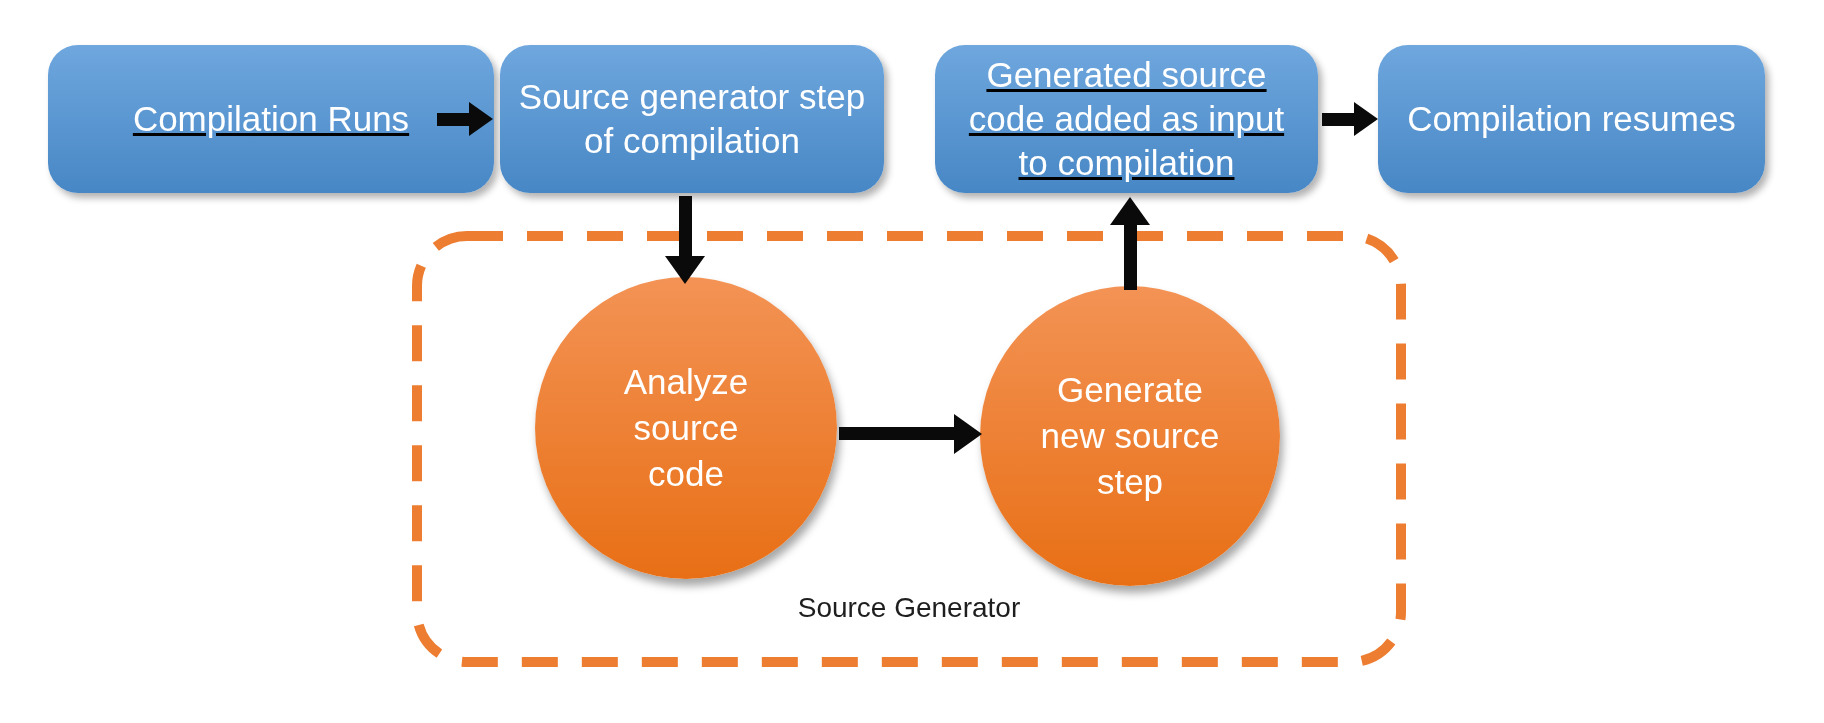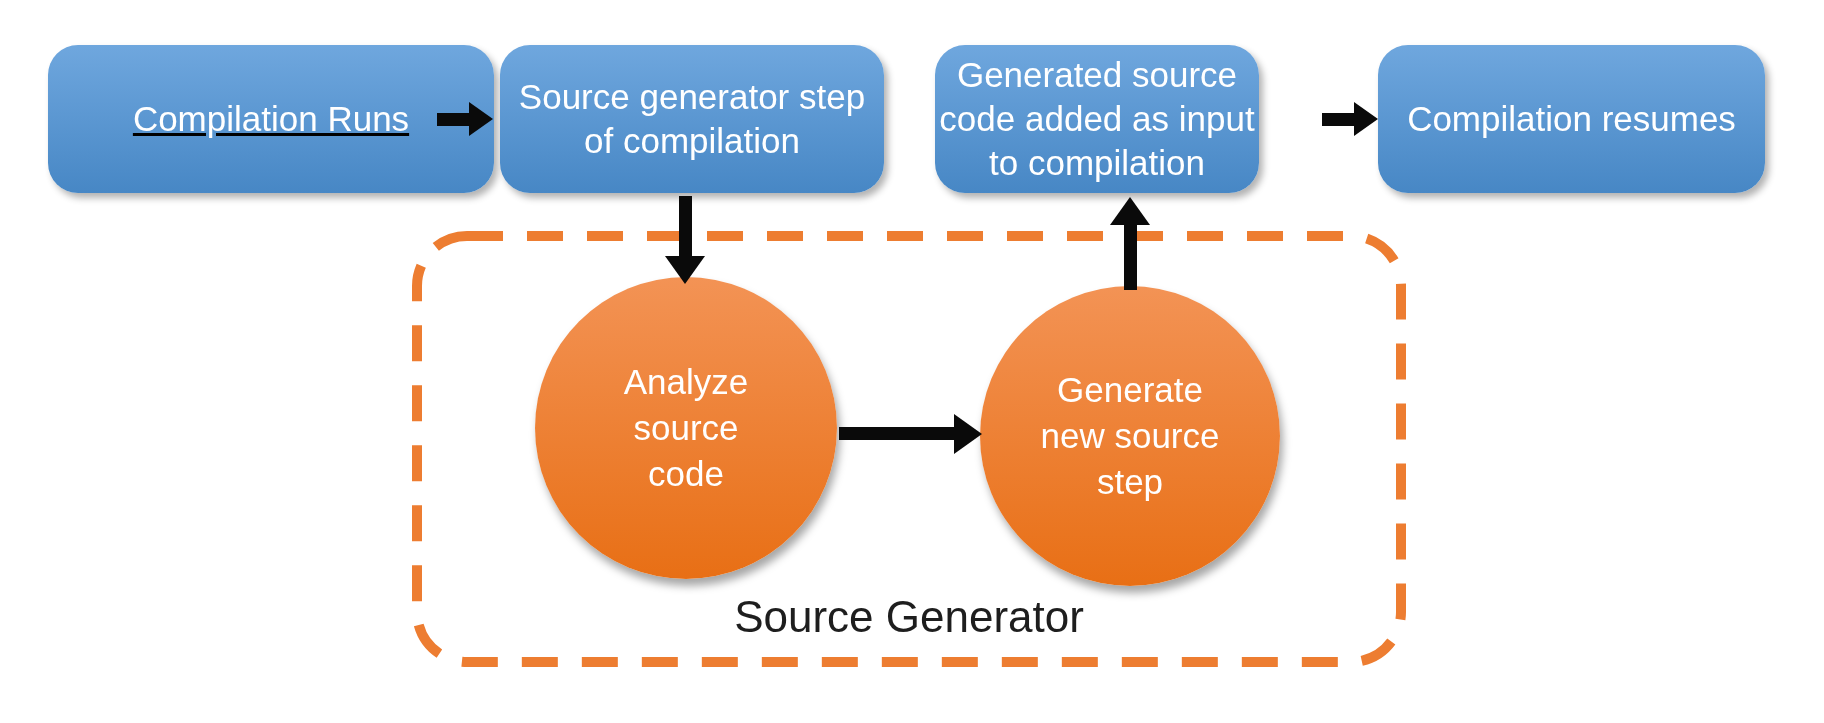--- a/index.html
+++ b/index.html
@@ -29,21 +29,21 @@
     text-align: center;
   }
   .flow-box .box-label {
     color: var(--box-text);
     font-size: 35px;
     line-height: 1.26;
     white-space: pre-line;
   }
   .box1 { left: 48px;   width: 446px; text-decoration: underline; }
   .box2 { left: 493px;  width: 384px; margin-left: 7px; }
-  .box3 { left: 935px;  width: 324px; }
+  .box3 { left: 935px;  width: 383px; text-decoration: underline; }
   .box4 { left: 1378px; width: 387px; text-align: center; }
 
   
   .step-circle {
     position: absolute;
     border-radius: 50%;
     background: linear-gradient(180deg, var(--circle-top), var(--circle-bottom));
     box-shadow: 3px 7px 9px rgba(0,0,0,0.35);
     display: flex;
     align-items: center;
@@ -72,21 +72,21 @@
     stroke: var(--dash);
     stroke-width: 10px;
     stroke-dasharray: 36 24;
   }
   .container-label {
     position: absolute;
     left: 407px;
     top: 592px;
     width: 1004px;
     text-align: center;
-    font-size: 44px;
+    font-size: 28px;
     color: var(--label-text);
   }
 
   
   .arrow-part { position: absolute; }
   .shaft-h { height: 13px; background: var(--arrow); }
   .shaft-v { width: 13px;  background: var(--arrow); }
   .head-right {
     width: 0; height: 0;
     border-top: 17px solid transparent;

